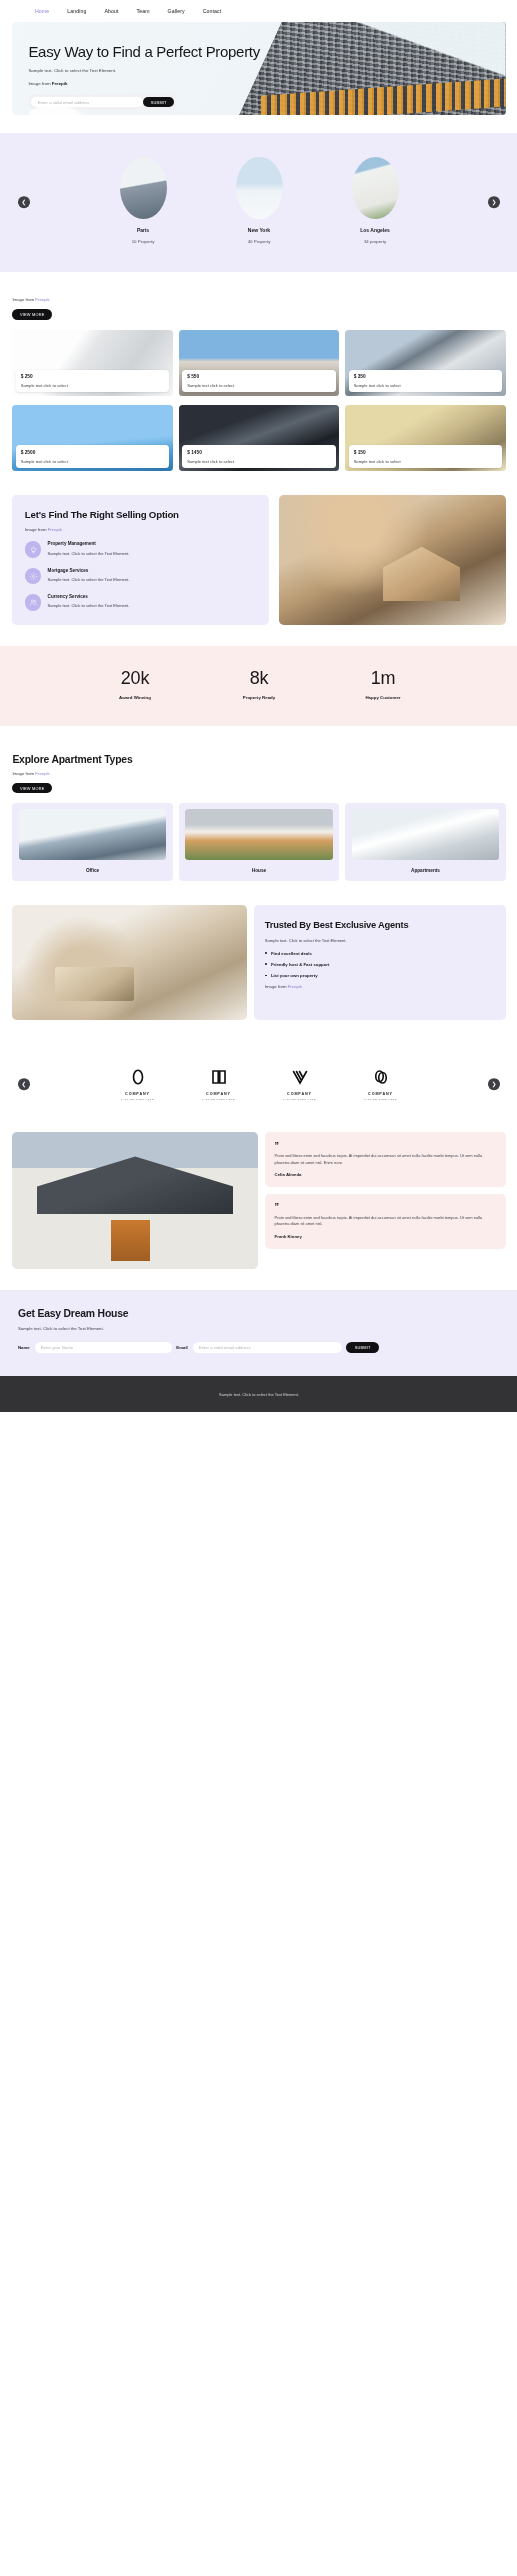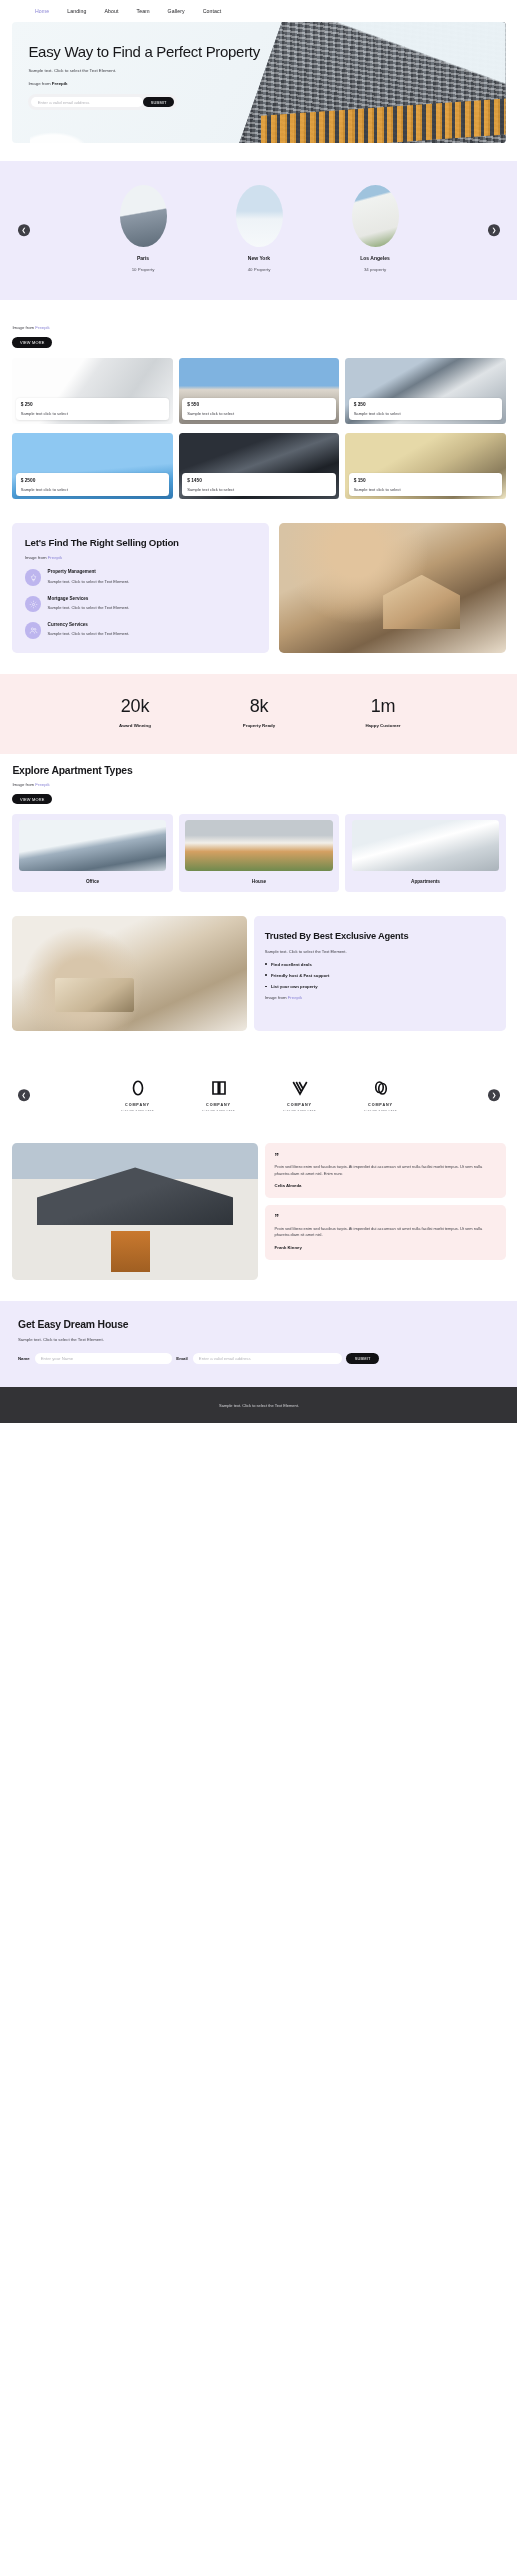--- a/index.html
+++ b/index.html
@@ -20,21 +20,21 @@
     gap: 18px;
     background: #ffffff;
   }
   .nav-item { font-size: 5.2px; color: #1b1b1f; letter-spacing: 0.1px; }
   .nav-item.active { color: #8b85d6; }
 
   
   .hero-wrap { padding: 0 12.4px; }
   .hero {
     position: relative;
-    height: 121px;
+    height: 93px;
     border-radius: 4.1px;
     overflow: hidden;
     background: linear-gradient(120deg,#f2f7f9 0%, #eef4f7 45%, #e8eff3 100%);
     display: flex;
   }
   .hero-left { width: 52%; padding: 21px 0 0 16px; position: relative; z-index: 3; }
   .hero-title {
     font-size: 15px; line-height: 1.16; font-weight: 400; letter-spacing: -0.3px;
     color: #17171a;
   }
@@ -445,21 +445,21 @@
   <div class="stat">
     <div class="stat-num">8k</div>
     <div class="stat-lbl">Property Ready</div>
   </div>
   <div class="stat">
     <div class="stat-num">1m</div>
     <div class="stat-lbl">Happy Customer</div>
   </div>
 </section>
 
-<section class="section" style="padding-top:11px">
+<section class="section" style="padding-top:28px">
   <h2 class="sec-title">Explore Apartment Types</h2>
   <p class="credit"><span>Image from </span><a href="#">Freepik</a></p>
   <button class="pill">VIEW MORE</button>
 
   <div class="types">
     <div class="type">
       <div class="type-img t1"></div>
       <div class="type-lbl">Office</div>
     </div>
     <div class="type">

